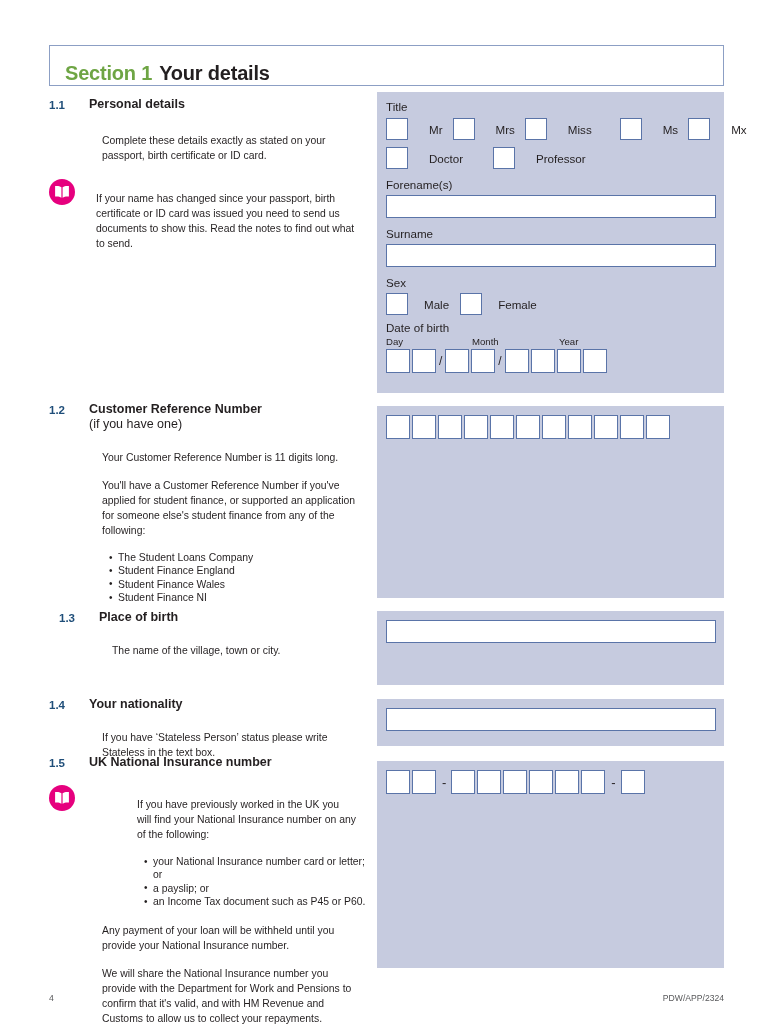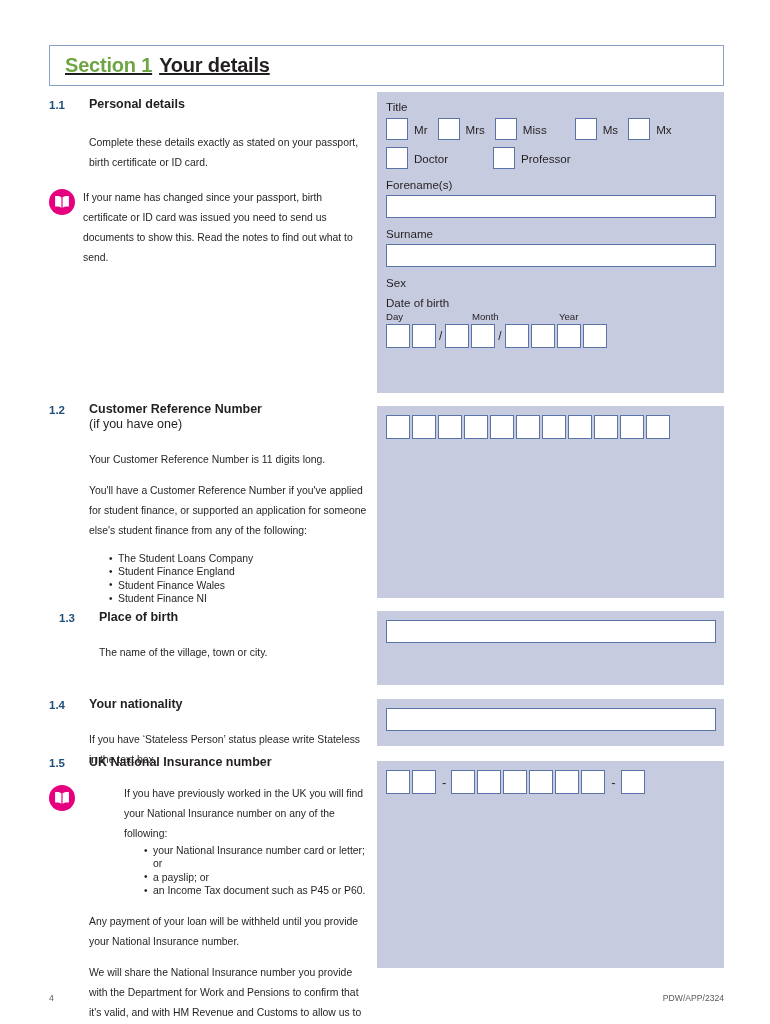--- a/index.html
+++ b/index.html
@@ -17,23 +17,22 @@
   .page { position: absolute; left: 0; top: 0; width: 770px; height: 1024px; }
 
   
   .section-header {
     position: absolute;
     left: 49px; top: 45px;
     width: 675px; height: 41px;
     border: 1px solid #8c9fc4;
     background: #ffffff;
     display: flex;
-    align-items: center;
+    align-items: flex-end;
     padding-left: 15px;
-    text-decoration: underline;
   }
   .section-header .sec-num {
     font-size: 20px; font-weight: bold;
     color: #6ea544;
     letter-spacing: -0.2px;
   }
   .section-header .sec-title {
     font-size: 20px; font-weight: bold;
     color: #231f20;
     margin-left: 7px;
@@ -58,23 +57,23 @@
   .q-sub {
     font-size: 12.5px; font-weight: normal;
     color: #231f20;
     line-height: 15px;
   }
 
   .q-body { margin-left: 40px; }
 
   .para {
     font-size: 10.4px;
-    line-height: 20px;
-    color: #231f20;
-    margin: 0;
+    line-height: 15px;
+    color: #231f20;
+    margin: 13px;
   }
   .para + .para { margin-top: 11px; }
 
   .bullets {
     margin: 11px 0 0 0;
     padding: 0;
     list-style: none;
     font-size: 10.4px;
     line-height: 13.4px;
   }
@@ -125,21 +124,21 @@
 
   .cbox {
     width: 22px; height: 22px;
     background: #ffffff;
     border: 1.5px solid #5a74a8;
     flex: 0 0 22px;
   }
 
   .row { display: flex; align-items: center; }
 
-  .opt { display: flex; align-items: center; }
+  .opt { display: flex; align-items: center; gap: 15px; }
   .opt .lbl {
     font-size: 11.6px;
     color: #231f20;
     margin-left: 6px;
     white-space: nowrap;
   }
   .opt.tight .lbl { margin-left: 1px; }
 
   .boxrow { display: flex; align-items: center; }
   .boxrow .cell {
@@ -313,20 +312,30 @@
       </div>
     </div>
 
     <div class="panel-label" style="margin-top:9px;">Forename(s)</div>
     <input class="textbox" type="text" value="" style="margin-top: 3px;" placeholder="">
 
     <div class="panel-label" style="margin-top:9px;">Surname</div>
     <input class="textbox" type="text" value="" style="margin-top: 3px;" placeholder="">
 
     <div class="panel-label" style="margin-top:9px;">Sex</div>
+    <div class="row" style="margin-top:3px;">
+      <div class="opt tight" style="margin-right:11px;">
+        <div class="cbox"></div>
+        <span class="lbl">Male</span>
+      </div>
+      <div class="opt tight">
+        <div class="cbox"></div>
+        <span class="lbl">Female</span>
+      </div>
+    </div>
 
     <div class="panel-label" style="margin-top:6px;">Date of birth</div>
     <div class="dob-labels" style="margin-top:1px;">
       <span style="width:65px;">Day</span>
       <span style="width:66px;">Month</span>
       <span>Year</span>
     </div>
     <div class="boxrow" style="margin-top:1px;">
       <div class="cell"></div>
       <div class="cell"></div>

